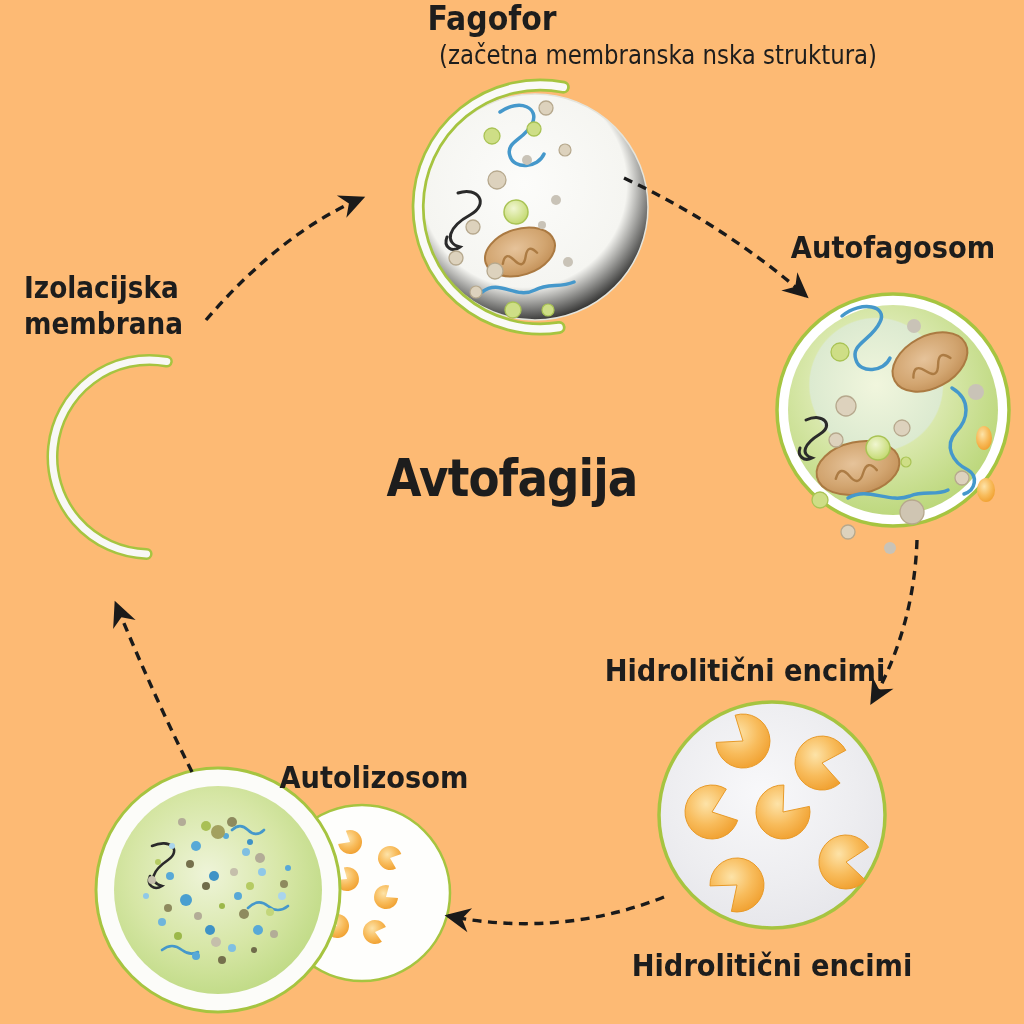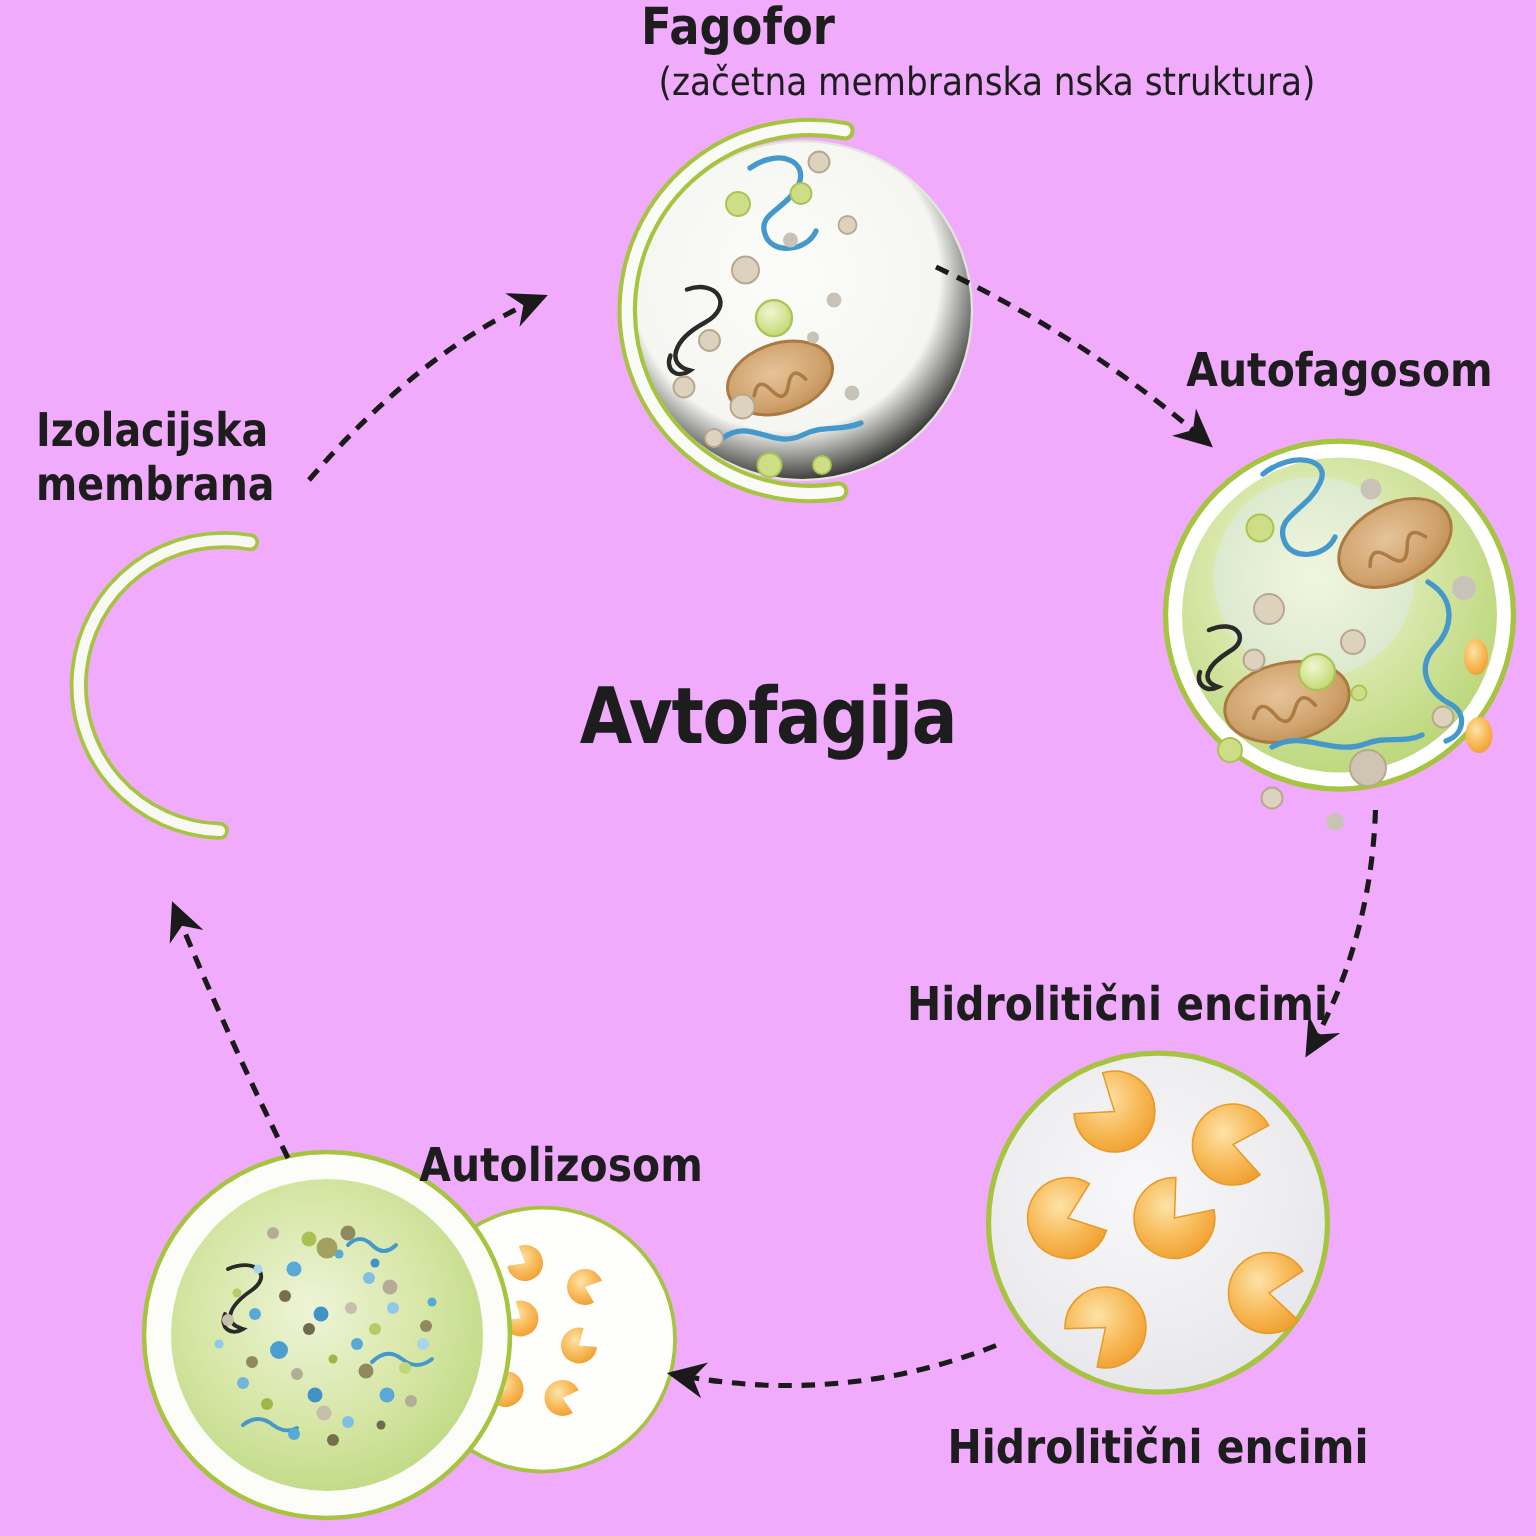--- a/index.html
+++ b/index.html
@@ -1,18 +1,18 @@
 <!DOCTYPE html>
 <html><head>
 <meta charset="utf-8">
 <style>
   html,body{margin:0;padding:0;background:#ffffff;}
   #stage{
     position:relative;width:1024px;height:1024px;overflow:hidden;
-    background:#f0abfc;font-family:"DejaVu Sans",sans-serif;
+    background:#fdba74;font-family:"DejaVu Sans",sans-serif;
   }
   #diagram-svg{position:absolute;left:0;top:0;width:1024px;height:1024px;}
   .lbl{
     position:absolute;color:#1d1d1d;font-weight:bold;white-space:nowrap;
     transform:translateX(-50%) scaleX(0.88);
   }
   #lbl-fagofor{left:492px;top:-2px;font-size:34px;}
   #lbl-fagofor-sub{left:658px;top:40px;font-size:26px;font-weight:normal;}
   #lbl-autofagosom{left:893px;top:229px;font-size:31px;}
   #lbl-hidro-top{left:745px;top:652px;font-size:31px;}

